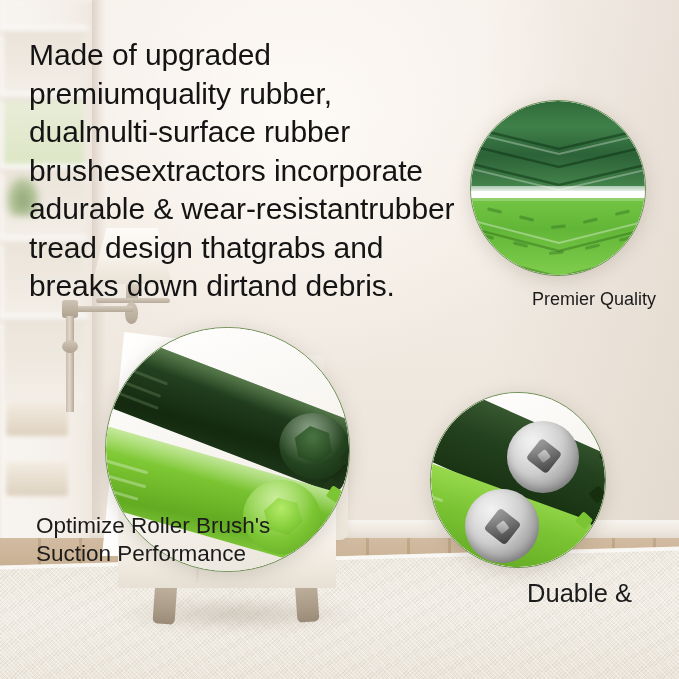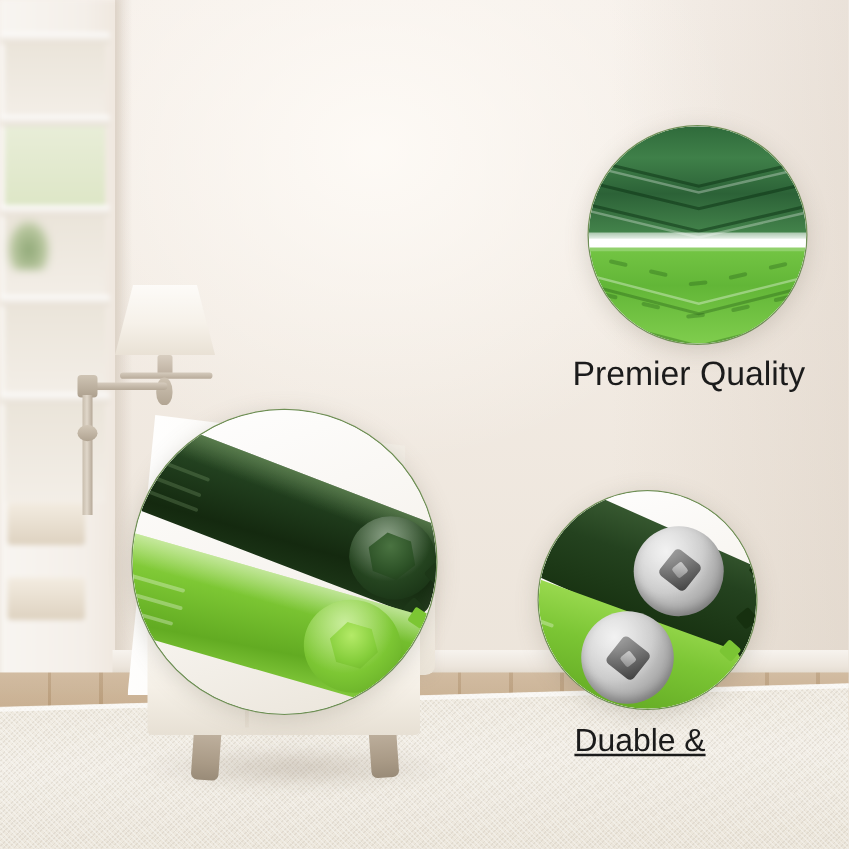--- a/index.html
+++ b/index.html
@@ -301,29 +301,29 @@
   
   .headline{
     position:absolute; left:29px; top:36px; width:440px;
     font-size:30px; line-height:38.5px; color:#141414; letter-spacing:-.1px;
   }
   .caption{
     position:absolute; color:#1b1b1b;
   }
   #cap-premier{
     left:446px; top:285px; width:210px;
-    font-size:27px; line-height:28px; text-align:center;
+    font-size:18px; line-height:28px; text-align:right;
   }
   #cap-optimize{
     left:36px; top:512px; width:300px;
     font-size:22.5px; line-height:28px; text-align:left;
   }
   #cap-duable{
     left:392px; top:577px; width:240px;
-    font-size:25.5px; line-height:32px; text-align:center;text-decoration:underline;
+    font-size:25.5px; line-height:32px; text-align:right;
   }
   .cap-line{ display:block; white-space:nowrap; }
 </style>
 </head>
 <body>
 
 <div id="stage">
 
   <div class="wall"></div>
   <div class="wall-shadow-right"></div>
@@ -491,23 +491,28 @@
       </div>
       <div class="endcap endcap-2">
         <div class="socket socket-2">
             <div class="socket-pin"></div>
           </div>
         <div class="cap-shadow"></div>
       </div>
     </div>
   </div>
 
+  <div class="headline">Made of upgraded premiumquality rubber, dualmulti-surface rubber brushesextractors incorporate adurable &amp; wear-resistantrubber tread design thatgrabs and breaks down dirtand debris.</div>
 
   <div class="caption" id="cap-premier">
     <span class="cap-line">Premier Quality</span>
   </div>
 
+  <div class="caption" id="cap-optimize">
+    <span class="cap-line">Optimize Roller Brush's</span>
+    <span class="cap-line">Suction Performance</span>
+  </div>
 
   <div class="caption" id="cap-duable">
     <span class="cap-line">Duable &amp;</span>
   </div>
 
 </div>
 
 </body></html>

